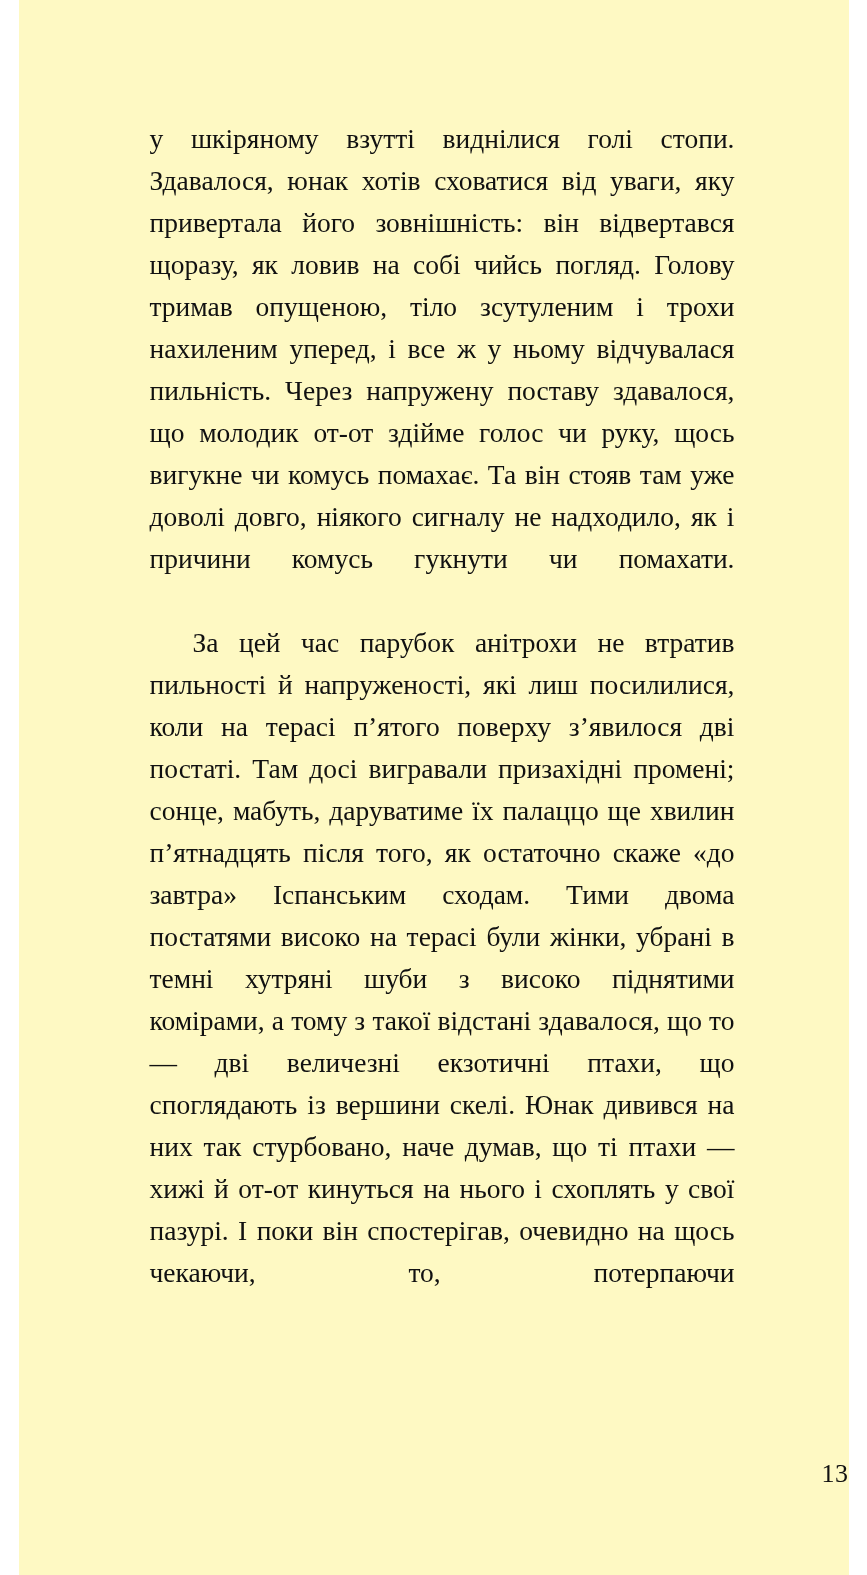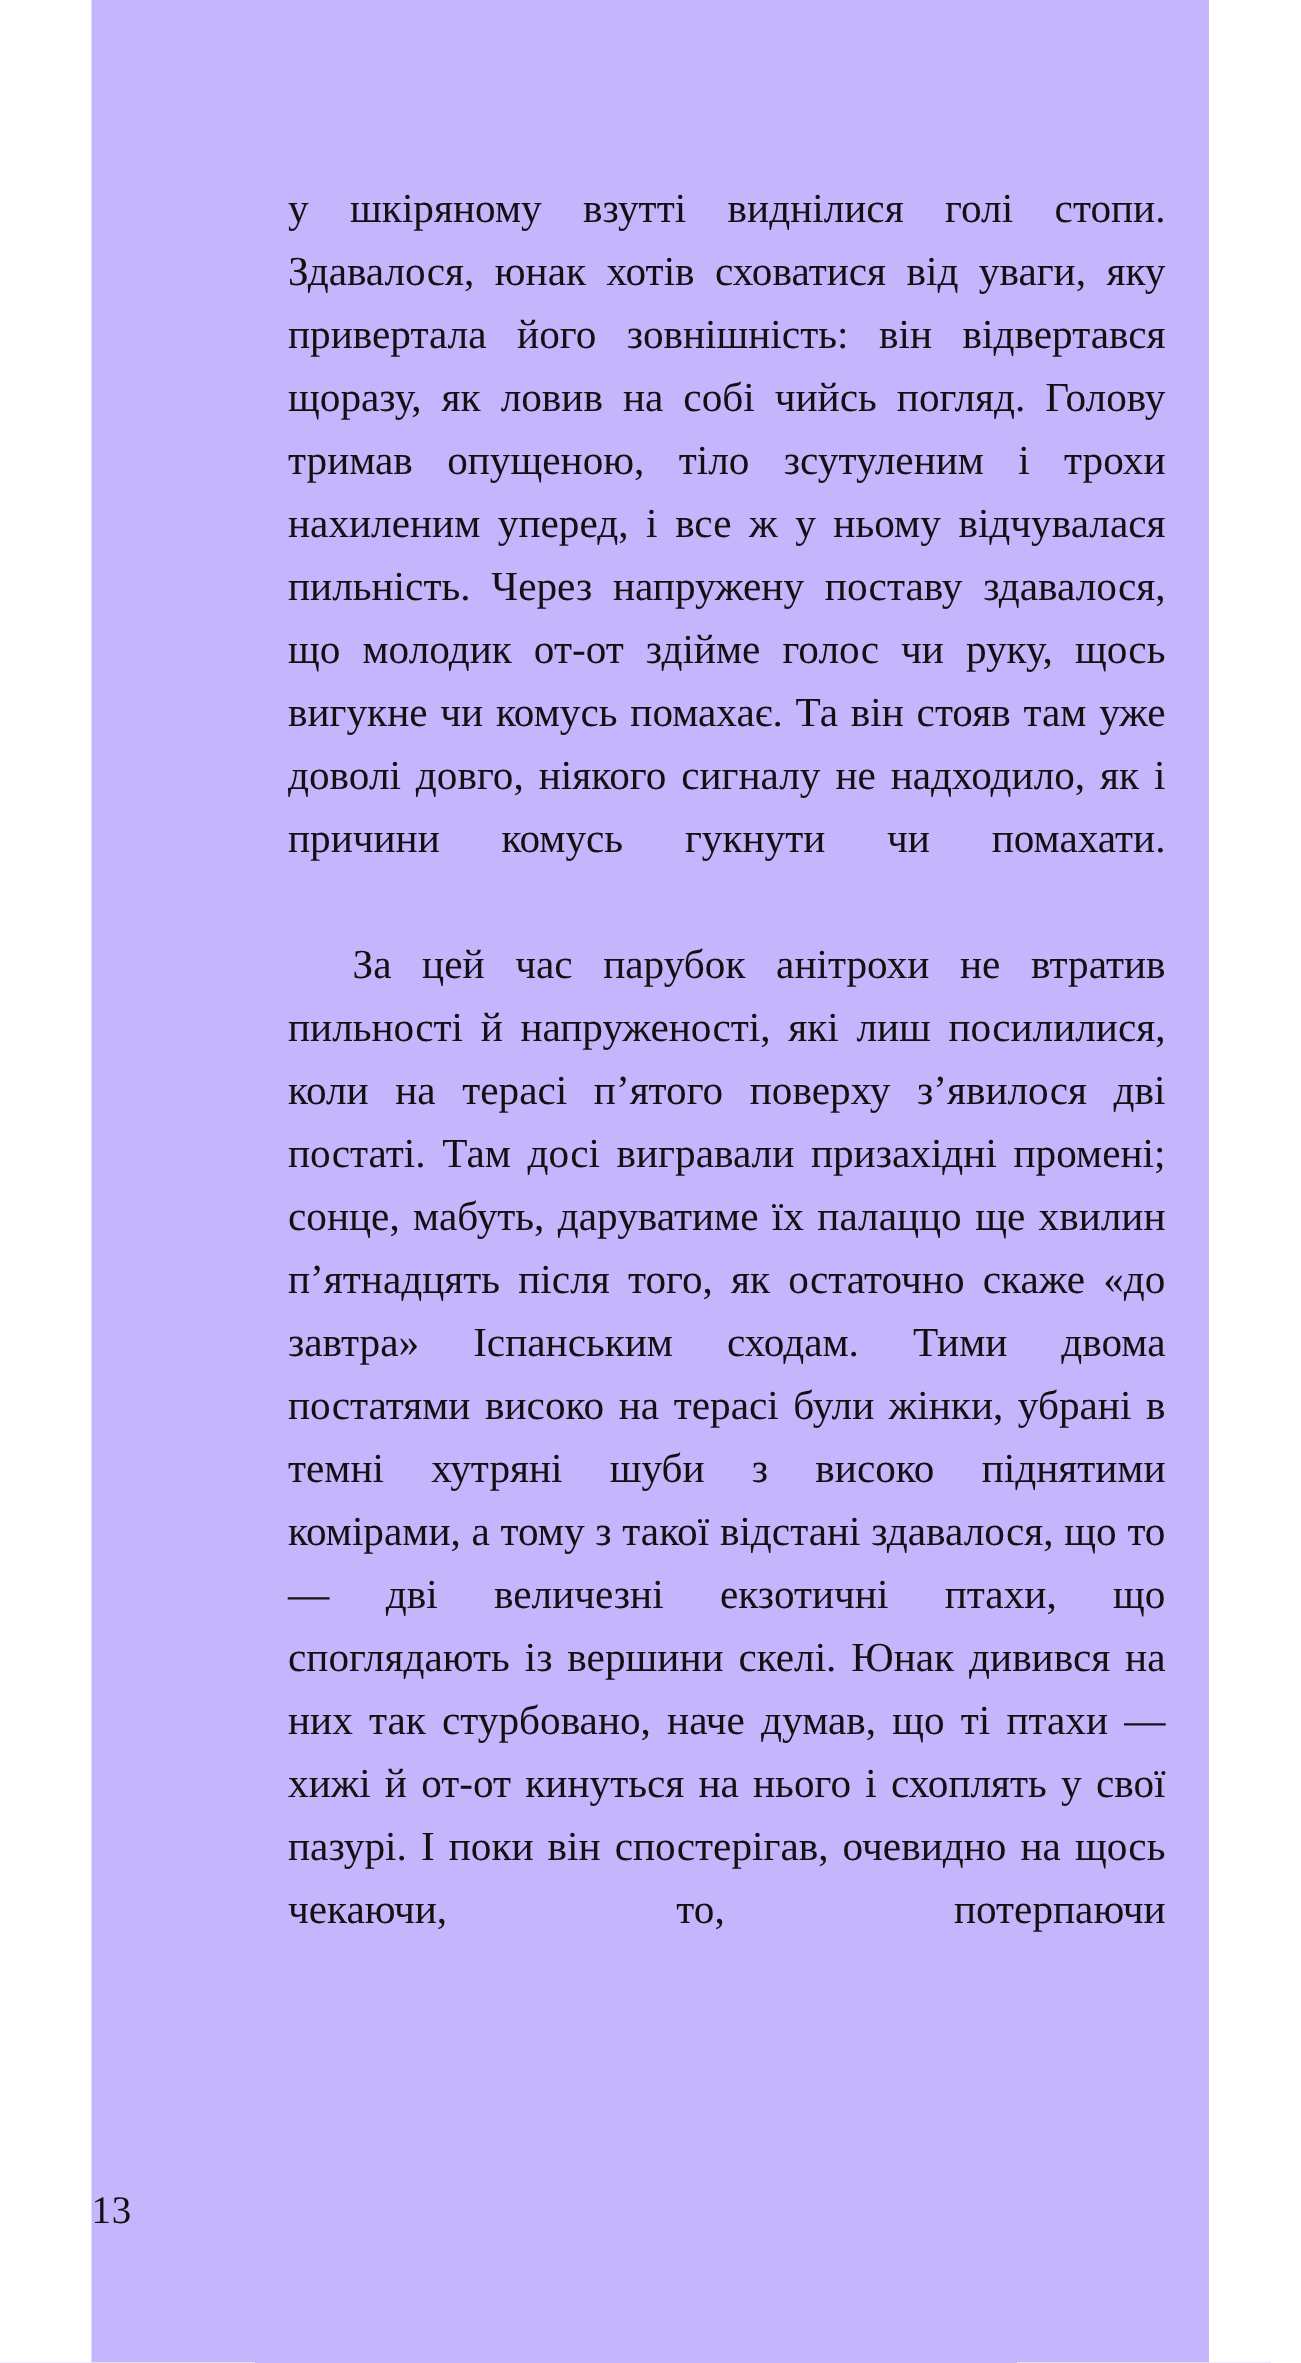--- a/index.html
+++ b/index.html
@@ -4,24 +4,24 @@
 <title>Book Page</title>
 <style>
   html, body {
     margin: 0;
     padding: 0;
     background: #ffffff;
   }
 
   .page {
     position: relative;
-    width: 745px;
+    width: 830px;
     height: 1575px;
     margin: 0 auto;
-    background: #c4b5fd;
+    background: #fef9c3;
     overflow: hidden;
     font-family: "Liberation Serif", "DejaVu Serif", serif;
     color: #111111;
     -webkit-font-smoothing: antialiased;
   }
 
   .text-block {
     position: absolute;
     left: 131px;
     top: 118px;
@@ -52,21 +52,21 @@
     content: "";
     display: inline-block;
     width: 100%;
   }
 
   .folio {
     position: absolute;
     left: 0;
     right: 0;
     top: 1458px;
-    text-align: left;
+    text-align: right;
     font-size: 26px;
     line-height: 32px;
     color: #111111;
     font-family: "Liberation Serif", "DejaVu Serif", serif;
     font-feature-settings: "onum" 1;
     letter-spacing: 0.5px;
   }
 </style>
 </head>
 <body>

